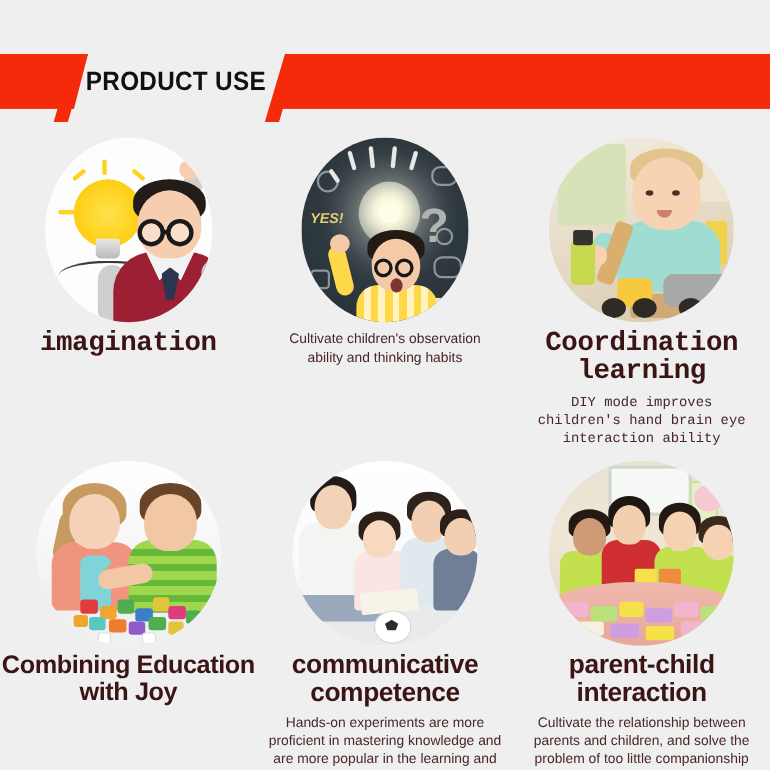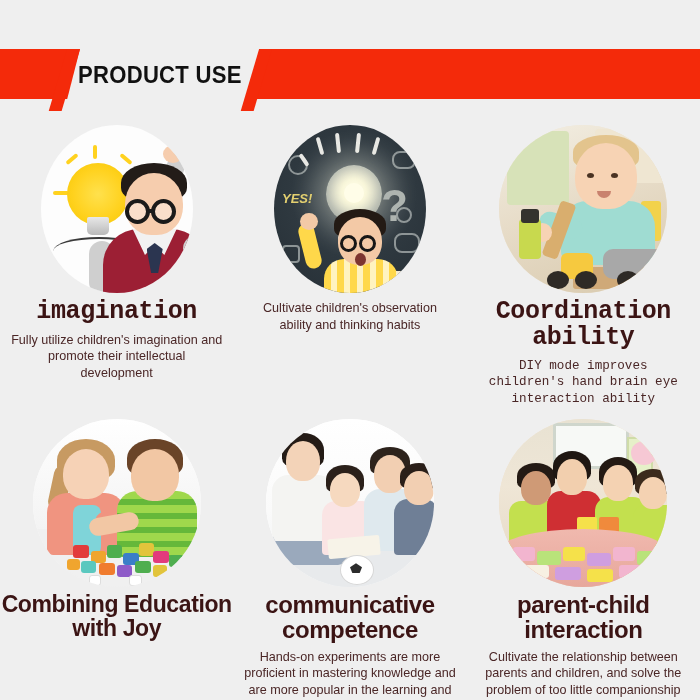--- a/index.html
+++ b/index.html
@@ -611,21 +611,20 @@
         <div class="ph ii-collar"></div>
         <div class="ph ii-tie"></div>
         <div class="ph ii-badge"></div>
         <div class="ph ii-hair"></div>
         <div class="ph ii-head"></div>
         <div class="ph ii-glass-l"></div>
         <div class="ph ii-glass-r"></div>
         <div class="ph ii-glass-bridge"></div>
       </div>
       <div class="cell-title">imagination</div>
-      <div class="cell-desc">Fully utilize children's imagination and promote their intellectual development</div>
     </div>
 
     <div class="cell r1c2">
       <div class="thumb-wrap oval img-observation">
         <div class="ph io-board"></div>
         <div class="ph io-doodle" style="left:14px;top:30px;width:20px;height:20px;"></div>
         <div class="ph io-doodle" style="right:10px;top:26px;width:24px;height:18px;border-radius:8px;"></div>
         <div class="ph io-doodle" style="right:6px;top:108px;width:26px;height:20px;border-radius:8px;"></div>
         <div class="ph io-doodle" style="left:8px;top:120px;width:18px;height:18px;border-radius:4px;"></div>
         <div class="ph io-doodle" style="right:14px;top:82px;width:16px;height:16px;"></div>
@@ -669,21 +668,21 @@
         <div class="ph ic-toy-hammer"></div>
         <div class="ph ic-wheel1"></div>
         <div class="ph ic-wheel2"></div>
         <div class="ph ic-wheel3"></div>
         <div class="ph ic-hair"></div>
         <div class="ph ic-head"></div>
         <div class="ph ic-eye-l"></div>
         <div class="ph ic-eye-r"></div>
         <div class="ph ic-mouth"></div>
       </div>
-      <div class="cell-title">Coordination ability</div>
+      <div class="cell-title">Coordination learning</div>
       <div class="cell-desc">DIY mode improves children's hand brain eye interaction ability</div>
     </div>
   </div>
 
   <div class="row row2">
 
     <div class="cell r2c1">
       <div class="thumb-wrap img-combining">
         <div class="ph cj-bg"></div>
         <div class="ph cj-table"></div>

